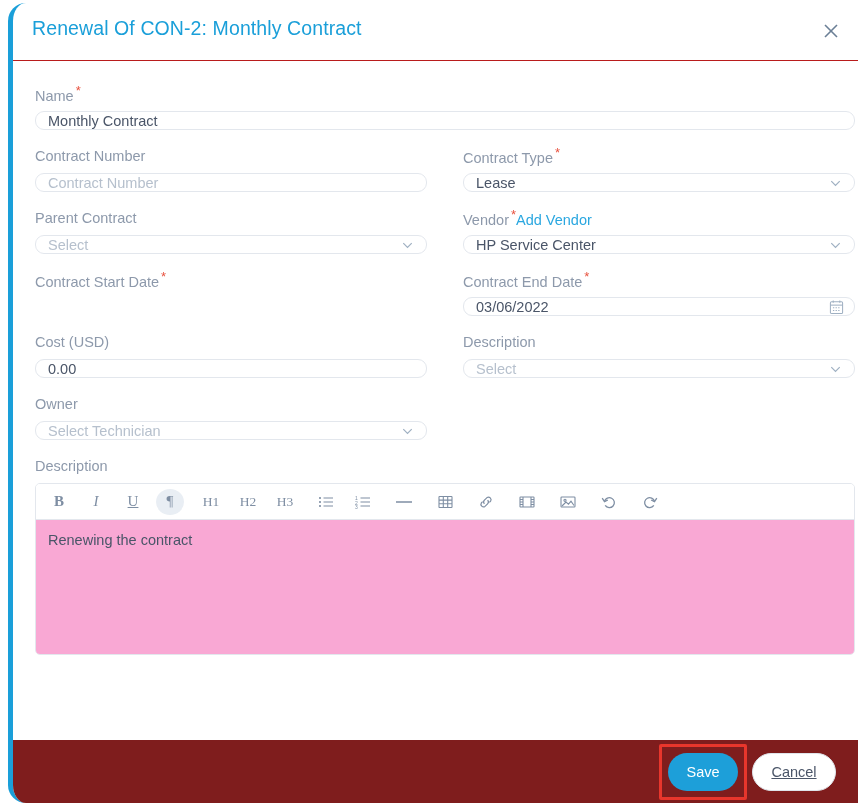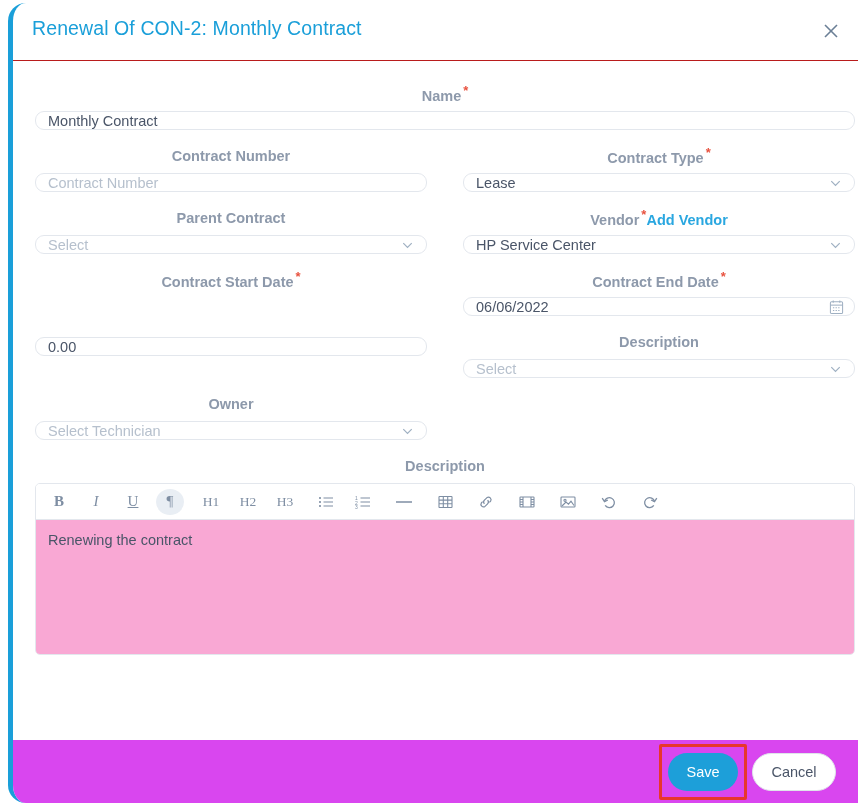--- a/index.html
+++ b/index.html
@@ -77,23 +77,22 @@
     margin-bottom: 8px;
   }
   .col { width: 392px; flex: 0 0 392px; }
   .col-full { width: 820px; flex: 0 0 820px; }
 
   .field { margin-bottom: 8px; }
 
   .lbl-line {
     display: flex;
     align-items: baseline;
-    justify-content: center;
+    justify-content: flex-start;
     height: 22px;
-    font-weight: bold;
   }
   label.fld-label {
     font-size: 14.5px;
     color: #8d99ab;
     display: inline-block;
     line-height: 20px;
     white-space: nowrap;
   }
   .req {
     color: #e8523f;
@@ -190,21 +189,21 @@
   .editor-area .etxt {
     font-size: 14.5px;
     color: #4a5568;
   }
 
   
   .dlg-footer {
     position: absolute;
     left: 0; right: 0; bottom: 0;
     height: 63px;
-    background: #d946ef;
+    background: #7f1d1d;
     display: flex;
     align-items: center;
     justify-content: flex-end;
     padding-right: 22px;
     gap: 14px;
   }
   .btn-save {
     position: relative;
     width: 70px;
     height: 38px;
@@ -227,20 +226,21 @@
   }
   .btn-cancel {
     width: 84px;
     height: 38px;
     background: #fff;
     color: #4a5568;
     border: 1px solid #dfe4ea;
     border-radius: 19px;
     font-size: 14.5px;
     cursor: pointer;
+    text-decoration: underline;
   }
 </style>
 </head>
 <body>
 
 <div class="dialog">
 
   <div class="dlg-header">
     <div class="dlg-title">Renewal Of CON-2: Monthly Contract</div>
     <div class="close-btn">
@@ -333,37 +333,40 @@
             </span>
           </div>
         </div>
         <div class="col field">
           <div class="lbl-line">
             <span>
               <label class="fld-label">Contract End Date</label><span class="req">*</span>
             </span>
           </div>
           <div class="ctl">
-            <span class="val">06/06/2022</span>
+            <span class="val">03/06/2022</span>
             <span class="cal-icon">
               <svg width="15" height="16" viewBox="0 0 16 17" fill="none" stroke="currentColor" stroke-width="1.1">
                 <rect x="1.5" y="3" width="13" height="12.5" rx="1.2"></rect>
                 <line x1="1.5" y1="6.5" x2="14.5" y2="6.5"></line>
                 <line x1="4.5" y1="1.5" x2="4.5" y2="4"></line>
                 <line x1="11.5" y1="1.5" x2="11.5" y2="4"></line>
                 <line x1="4.2" y1="9.3" x2="11.8" y2="9.3" stroke-dasharray="1.4 1.4"></line>
                 <line x1="4.2" y1="12.2" x2="11.8" y2="12.2" stroke-dasharray="1.4 1.4"></line>
               </svg>
             </span>
           </div>
         </div>
       </div>
 
       <div class="row">
         <div class="col field">
+          <div class="lbl-line">
+            <label class="fld-label">Cost (USD)</label>
+          </div>
           <div class="ctl">
             <span class="val">0.00</span>
           </div>
         </div>
         <div class="col field">
           <div class="lbl-line">
             <label class="fld-label">Description</label>
           </div>
           <div class="ctl">
             <span class="ph">Select</span>

